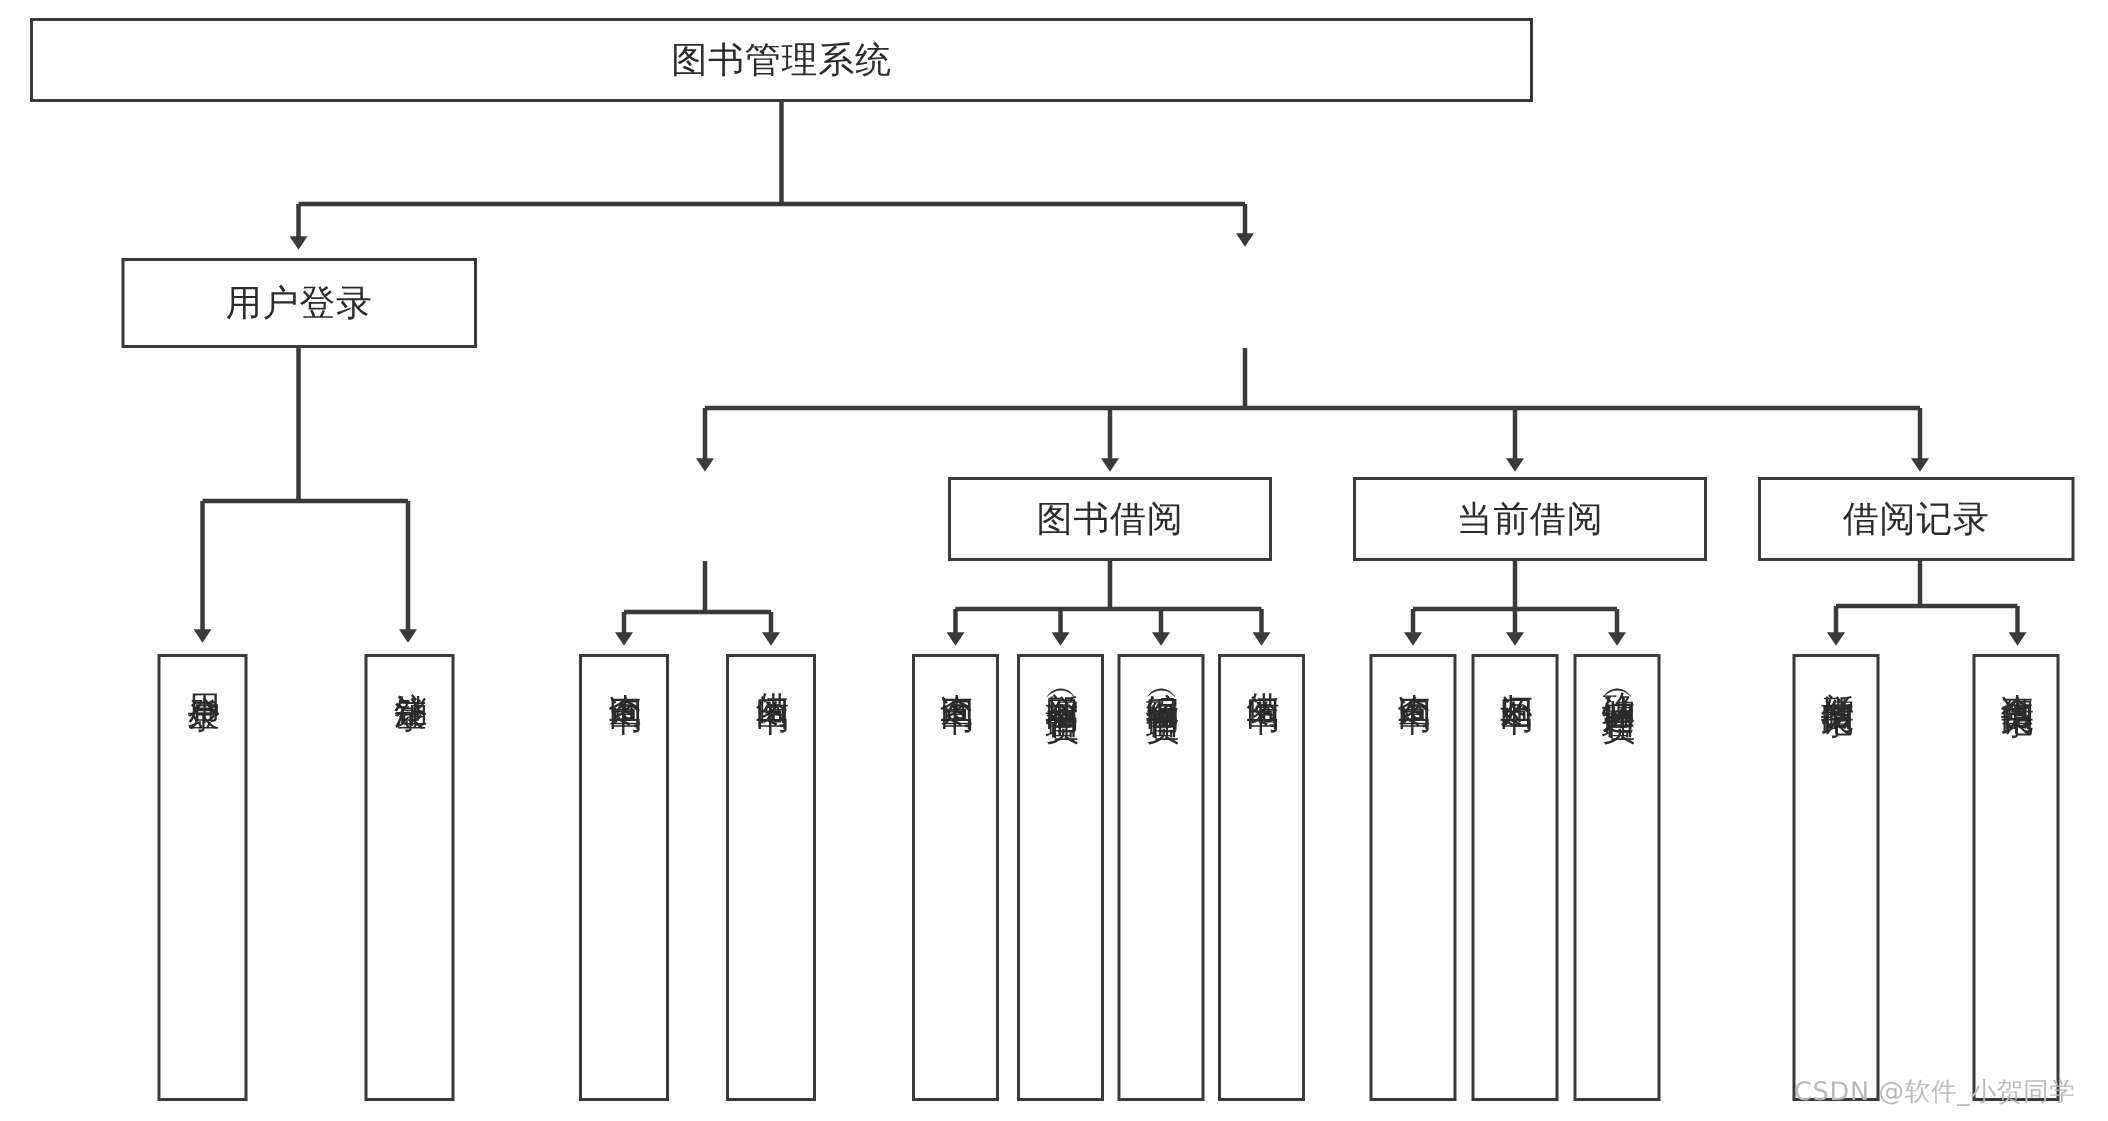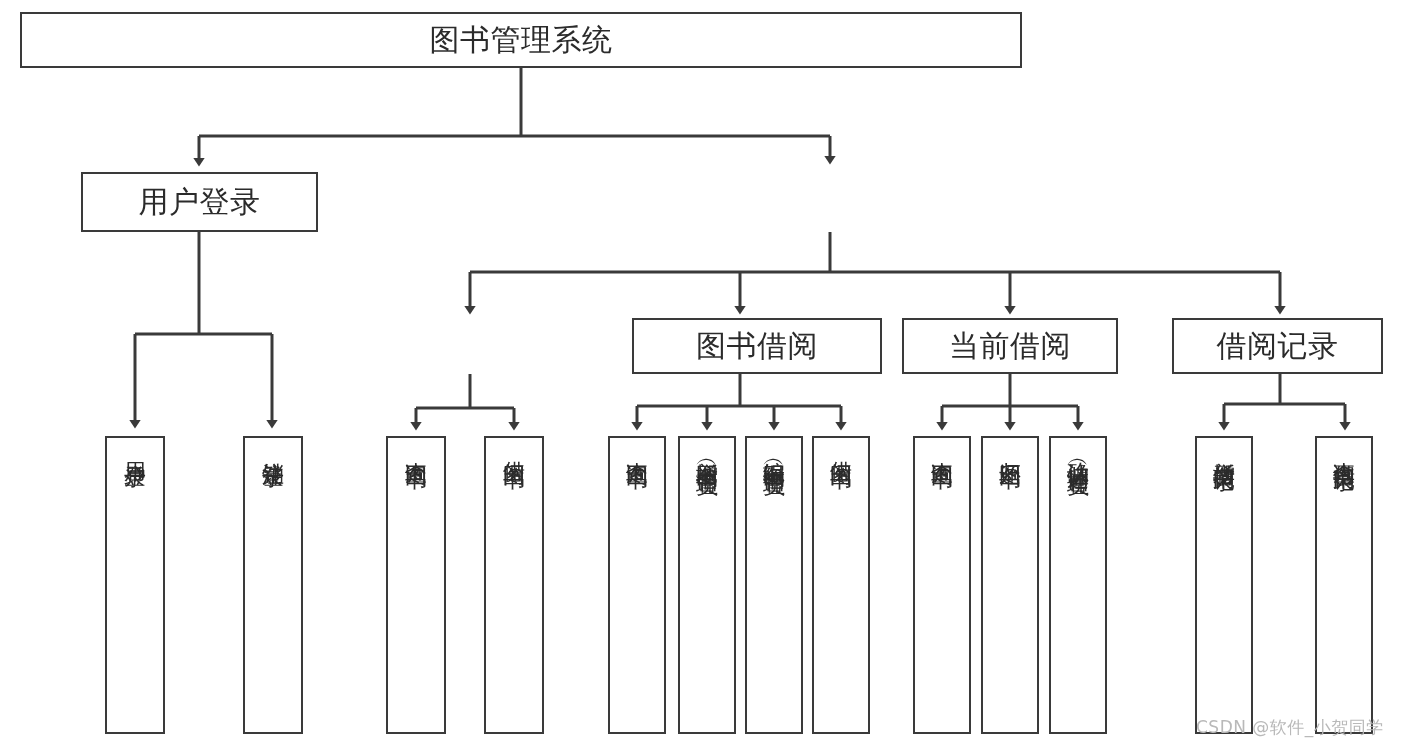--- a/index.html
+++ b/index.html
@@ -33,21 +33,21 @@
     align-items: center;
     justify-content: center;
     text-align: center;
   }
   .node .label {
     color: #2b2b2b;
     line-height: 1.12;
     letter-spacing: 0.5px;
   }
   .node.horiz .label {
-    font-size: 30px;
+    font-size: 24px;
     writing-mode: horizontal-tb;
   }
   .node.vert {
     align-items: flex-start;
     justify-content: center;
     padding-top: 6px;
   }
   .node.vert .label {
     writing-mode: vertical-rl;
     text-orientation: upright;
@@ -124,25 +124,25 @@
   <div class="node horiz" style="left:20px; top:12px; width:1002px; height:56px;">
     <span class="label">图书管理系统</span>
   </div>
 
   <div class="node horiz" style="left:81px; top:172px; width:237px; height:60px;">
     <span class="label">用户登录</span>
   </div>
 
 
 
-  <div class="node horiz" style="left:632px; top:318px; width:250px; height:56px;">
+  <div class="node horiz" style="left:632px; top:318px; width:216px; height:56px;">
     <span class="label">图书借阅</span>
   </div>
 
-  <div class="node horiz" style="left:902px; top:318px; width:216px; height:56px;">
+  <div class="node horiz" style="left:902px; top:318px; width:236px; height:56px;">
     <span class="label">当前借阅</span>
   </div>
 
   <div class="node horiz" style="left:1172px; top:318px; width:211px; height:56px;">
     <span class="label">借阅记录</span>
   </div>
 
   <div class="node vert" style="left:105px; top:436px; width:60px; height:298px;">
     <span class="label">用户登录</span>
   </div>

